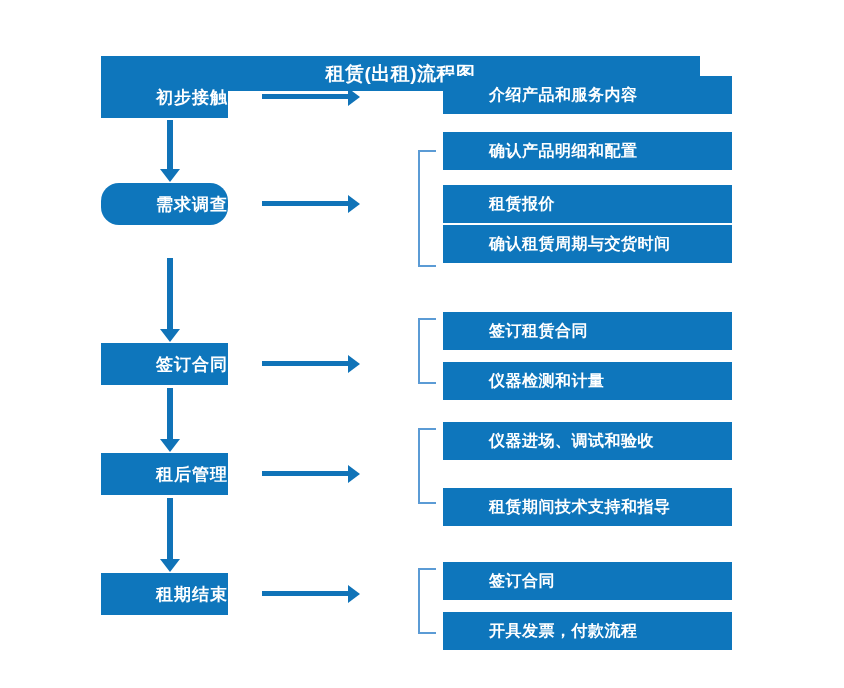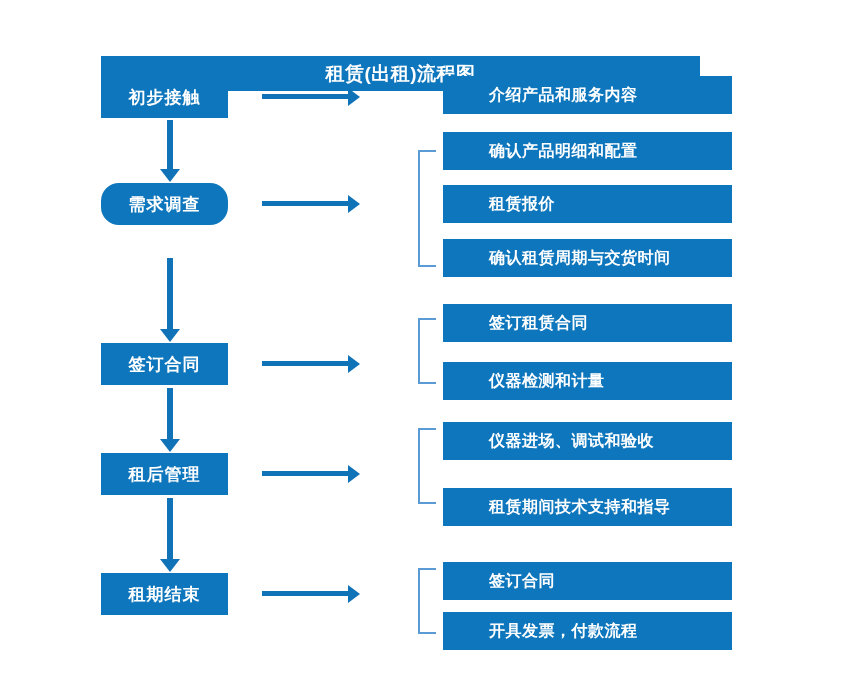--- a/index.html
+++ b/index.html
@@ -41,21 +41,21 @@
 
   
   .stage-box {
     position: absolute;
     left: 101px;
     width: 127px;
     height: 42px;
     background: #0e76bc;
     display: flex;
     align-items: center;
-    justify-content: center;
+    justify-content: flex-end;
   }
   .stage-box .stage-label {
     color: #ffffff;
     font-size: 17px;
     font-weight: bold;
     line-height: 1;
     letter-spacing: 1px;
   }
 
   
@@ -204,24 +204,24 @@
 
   <div class="detail-box" style="top:76px;">
     <span class="detail-label">介绍产品和服务内容</span>
   </div>
   <div class="detail-box" style="top:132px;">
     <span class="detail-label">确认产品明细和配置</span>
   </div>
   <div class="detail-box" style="top:185px;font-family:Liberation Serif, serif;">
     <span class="detail-label">租赁报价</span>
   </div>
-  <div class="detail-box" style="top:239px;">
+  <div class="detail-box" style="top:225px;">
     <span class="detail-label">确认租赁周期与交货时间</span>
   </div>
-  <div class="detail-box" style="top:304px;font-family:Liberation Serif, serif;">
+  <div class="detail-box" style="top:312px;font-family:Liberation Serif, serif;">
     <span class="detail-label">签订租赁合同</span>
   </div>
   <div class="detail-box" style="top:362px;">
     <span class="detail-label">仪器检测和计量</span>
   </div>
   <div class="detail-box" style="top:422px;">
     <span class="detail-label">仪器进场、调试和验收</span>
   </div>
   <div class="detail-box" style="top:488px;">
     <span class="detail-label">租赁期间技术支持和指导</span>

